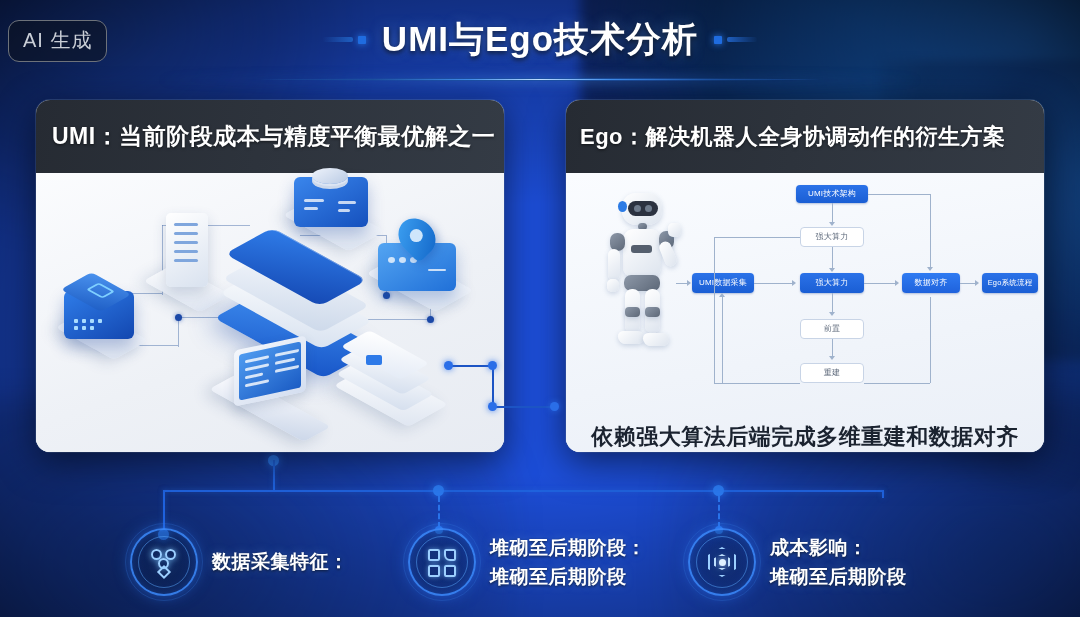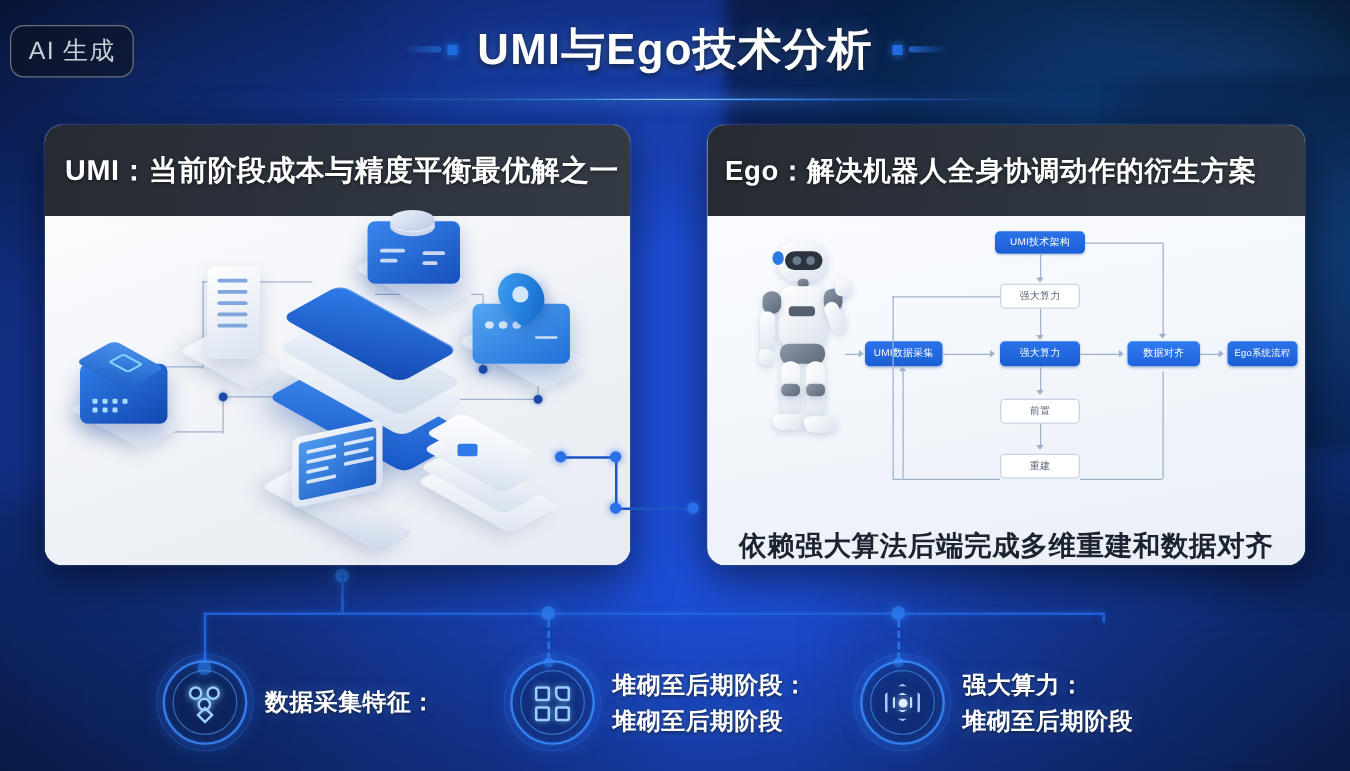--- a/index.html
+++ b/index.html
@@ -611,19 +611,19 @@
 
   <div class="feat" style="left:688px; top:528px;">
     <div class="feat-ring">
       <div class="feat-icon">
         <div class="ic-hex"></div>
         <div class="ic-hex-in"></div>
         <div class="ic-dotc"></div>
       </div>
     </div>
     <div class="feat-text">
-      <span class="feat-t1">强大算力：</span>
+      <span class="feat-t1">成本影响：</span>
       <span class="feat-t2">堆砌至后期阶段</span>
     </div>
   </div>
 
   <div class="bg-vignette"></div>
 </div>
 
 </body></html>

